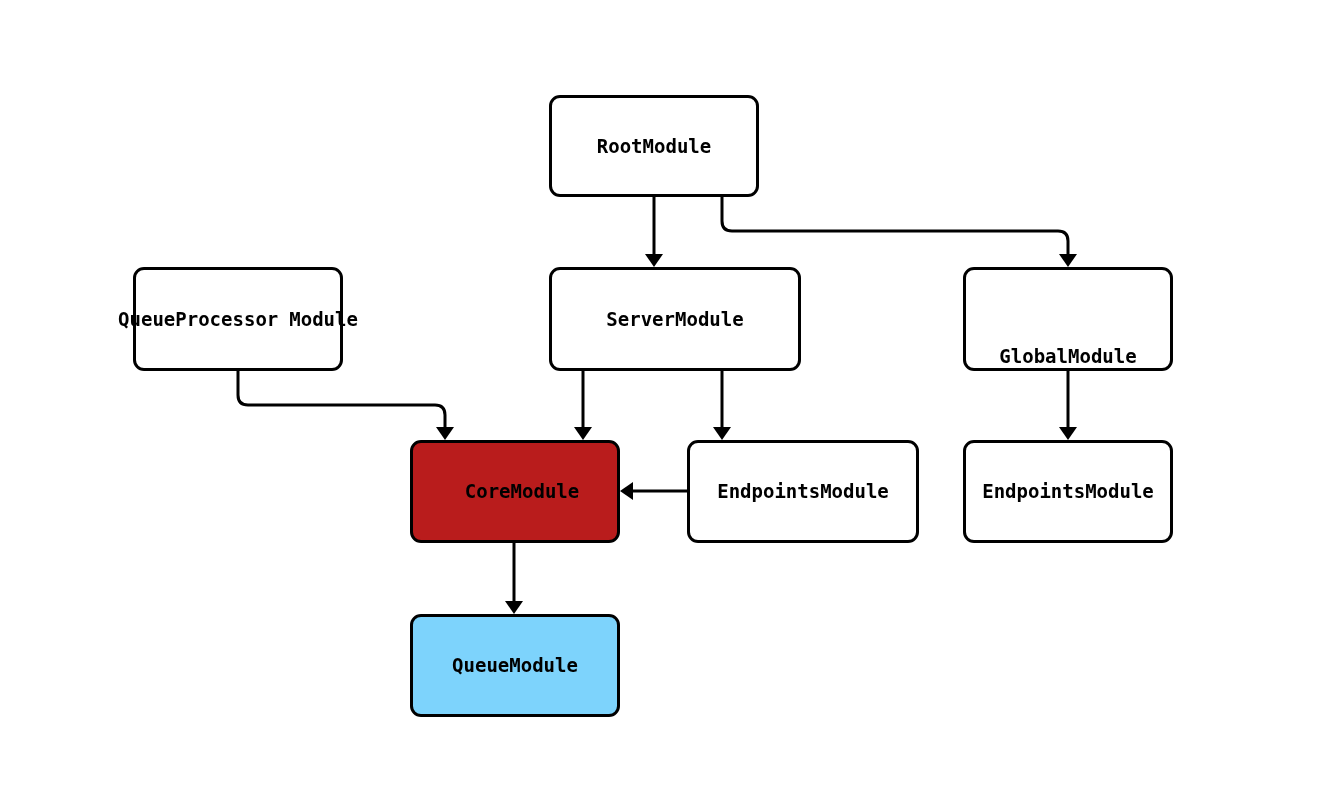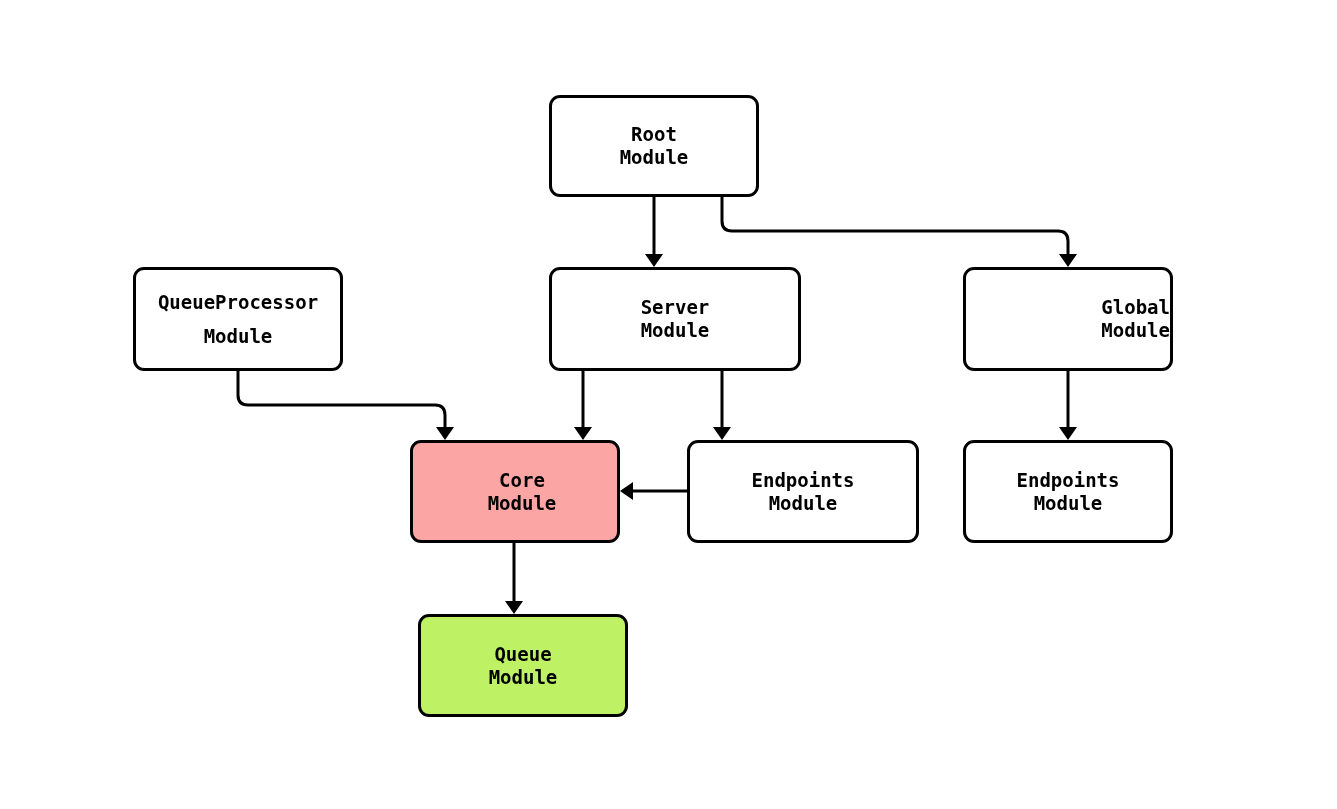--- a/index.html
+++ b/index.html
@@ -27,21 +27,20 @@
     width: 1337px;
     height: 809px;
   }
   .node {
     position: absolute;
     box-sizing: border-box;
     background: #ffffff;
     border: 3px solid #000000;
     border-radius: 11px;
     display: flex;
-    flex-direction: column;
     align-items: center;
     justify-content: center;
     z-index: 2;
   }
   .node-label {
     font-family: "DejaVu Sans Mono", "Liberation Mono", monospace;
     font-size: 19px;
     font-weight: 700;
     line-height: 23px;
     color: #000000;
@@ -97,29 +96,29 @@
       <div class="node-label">Module</div>
     </div>
     <div class="node" style="left: 549px; top: 267px; width: 252px; height: 104px; border-radius: 11px; border-width: 3px; border-color: rgb(0, 0, 0); background: rgb(255, 255, 255);">
       <div class="node-label">Server</div>
       <div class="node-label">Module</div>
     </div>
     <div class="node" style="left: 963px; top: 267px; width: 210px; height: 104px; border-radius: 11px; border-width: 3px; border-color: rgb(0, 0, 0); background: rgb(255, 255, 255); align-items: flex-end;">
       <div class="node-label">Global</div>
       <div class="node-label">Module</div>
     </div>
-    <div class="node" style="left: 410px; top: 440px; width: 210px; height: 103px; border-radius: 11px; border-width: 3px; border-color: rgb(0, 0, 0); background: #fca5a5; padding-left: 14px;">
+    <div class="node" style="left: 410px; top: 440px; width: 210px; height: 103px; border-radius: 11px; border-width: 3px; border-color: rgb(0, 0, 0); background: #b91c1c; padding-left: 14px;">
       <div class="node-label">Core</div>
       <div class="node-label">Module</div>
     </div>
     <div class="node" style="left: 687px; top: 440px; width: 232px; height: 103px; border-radius: 11px; border-width: 3px; border-color: rgb(0, 0, 0); background: rgb(255, 255, 255);">
       <div class="node-label">Endpoints</div>
       <div class="node-label">Module</div>
     </div>
     <div class="node" style="left: 963px; top: 440px; width: 210px; height: 103px; border-radius: 11px; border-width: 3px; border-color: rgb(0, 0, 0); background: rgb(255, 255, 255);">
       <div class="node-label">Endpoints</div>
       <div class="node-label">Module</div>
     </div>
-    <div class="node" style="left: 410px; top: 614px; width: 210px; height: 103px; border-radius: 11px; border-width: 3px; border-color: rgb(0, 0, 0); background: #bef264; margin-left: 8px;">
+    <div class="node" style="left: 410px; top: 614px; width: 210px; height: 103px; border-radius: 11px; border-width: 3px; border-color: rgb(0, 0, 0); background: #7dd3fc;">
       <div class="node-label">Queue</div>
       <div class="node-label">Module</div>
     </div>
   </div>
 
 </body></html>

